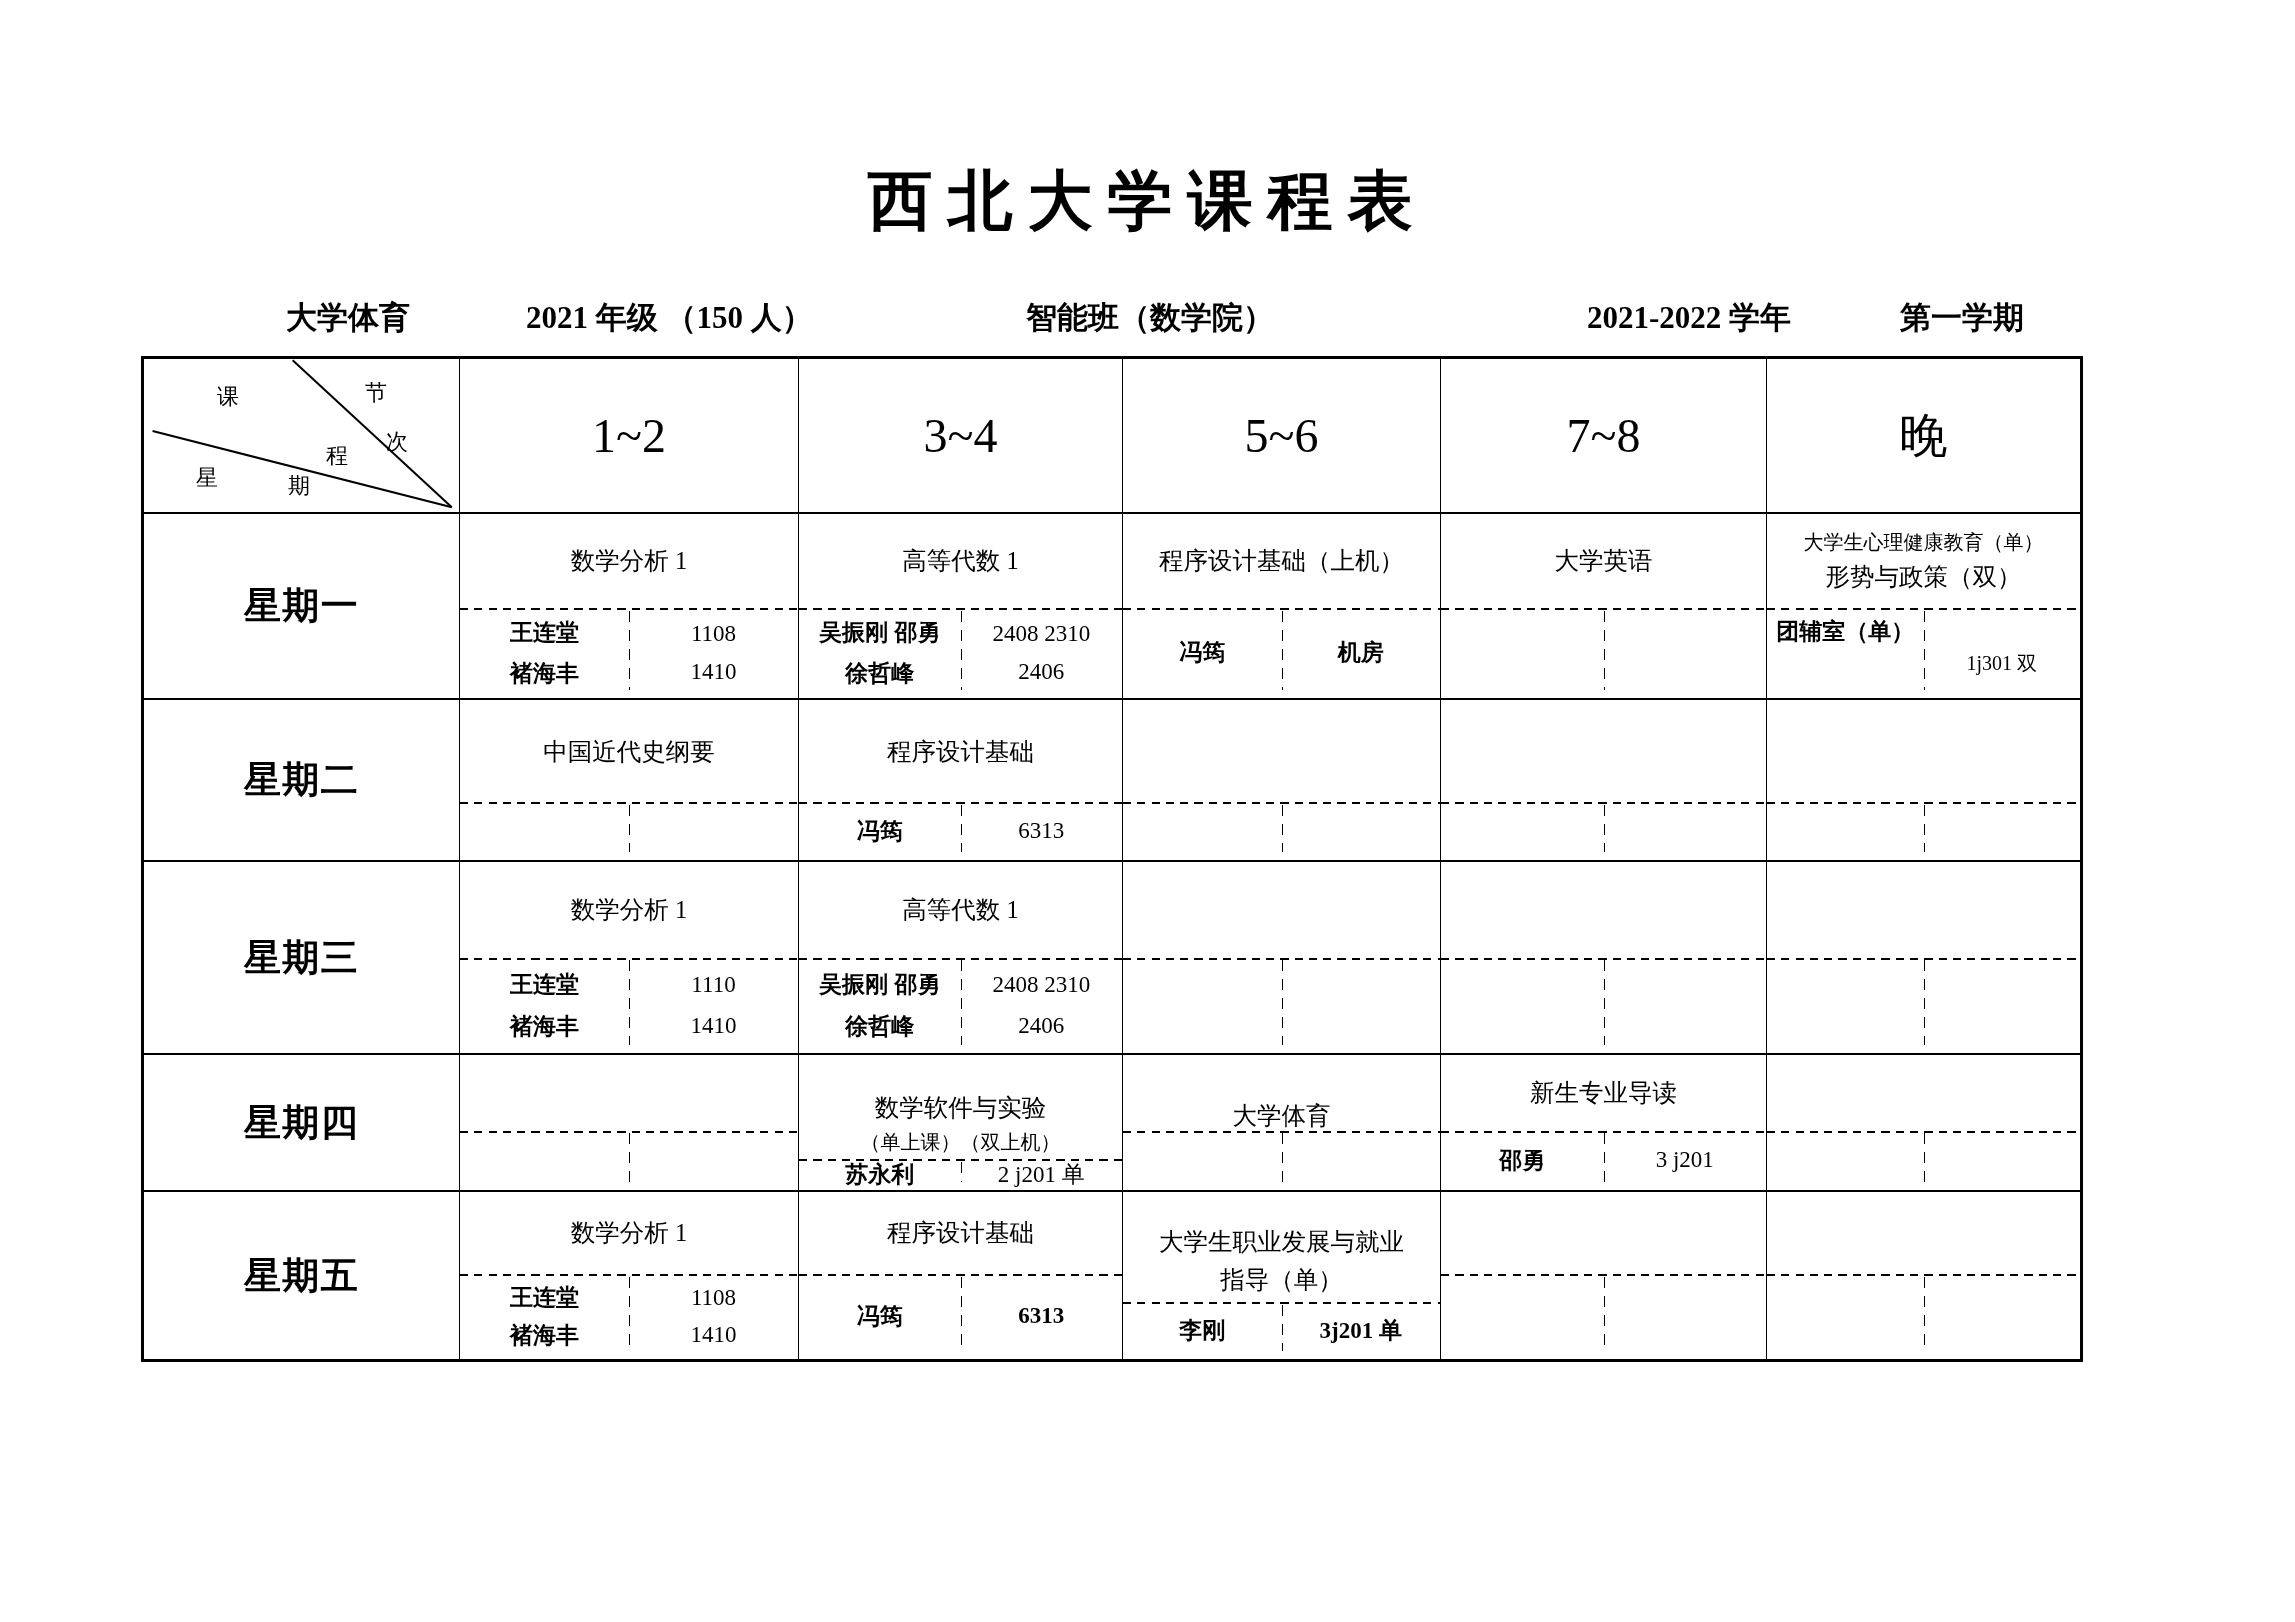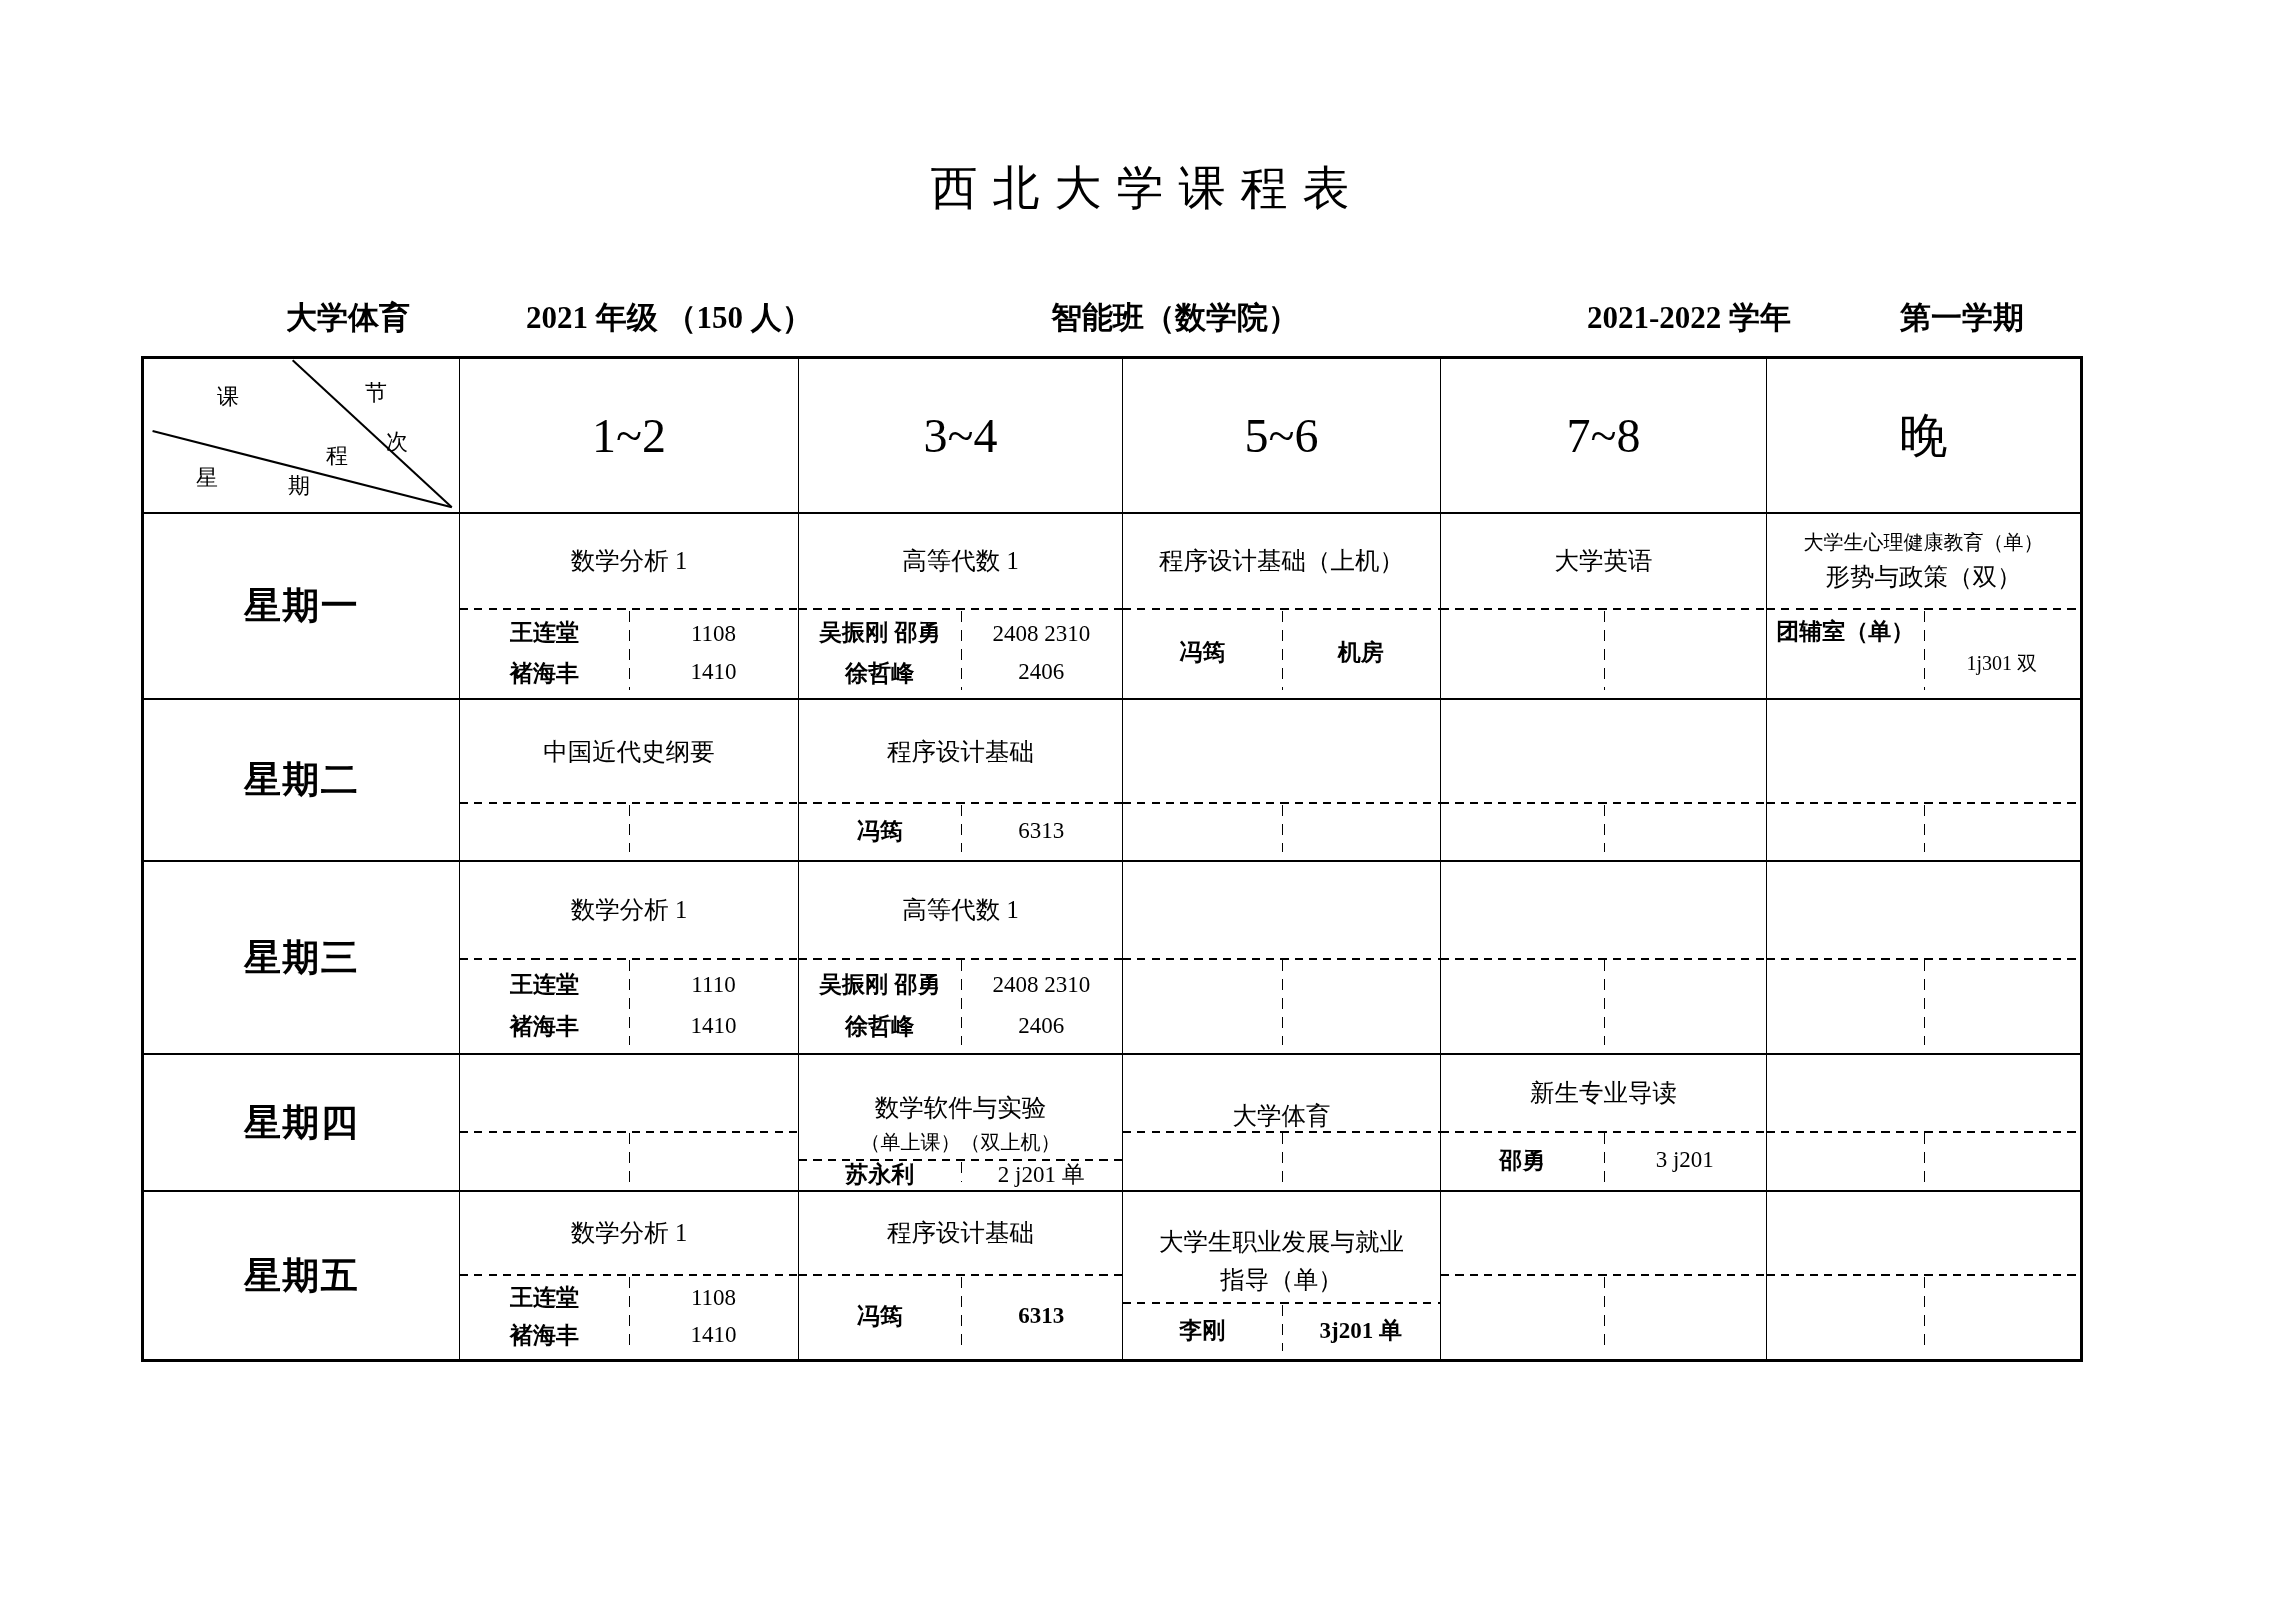--- a/index.html
+++ b/index.html
@@ -1,23 +1,23 @@
 <!DOCTYPE html>
 <html style="font-size:11px"><head>
 <meta charset="utf-8">
 <style>
   html,body{margin:0;padding:0;background:#ffffff;}
   body{width:2295px;height:1623px;position:relative;color:#000;
        font-family:"Liberation Serif","DejaVu Serif",serif;}
   .title{position:absolute;top:157px;left:0;width:100%;text-align:center;
-         font-size:47px;font-weight:400;letter-spacing:15px;}
+         font-size:65px;font-weight:700;letter-spacing:15px;}
   .subitem{position:absolute;top:297px;font-size:31px;font-weight:bold;white-space:nowrap;}
   .sub-dept{left:286px;}
   .sub-grade{left:526px;}
-  .sub-class{left:1051px;}
+  .sub-class{left:1026px;}
   .sub-year{left:1587px;}
   .sub-sem{left:1900px;}
 
   .tt{position:absolute;left:141px;top:356px;display:grid;border:3.4px solid #000;background:#fff;}
   .cell{position:relative;box-sizing:border-box;overflow:hidden;background:#fff;}
   .bl{border-left:1.4px solid #000;}
   .bt{border-top:2.7px solid #000;}
 
   .corner svg{position:absolute;left:0;top:0;}
   .cch{position:absolute;font-size:22px;transform:translate(-50%,-50%);line-height:1;}

